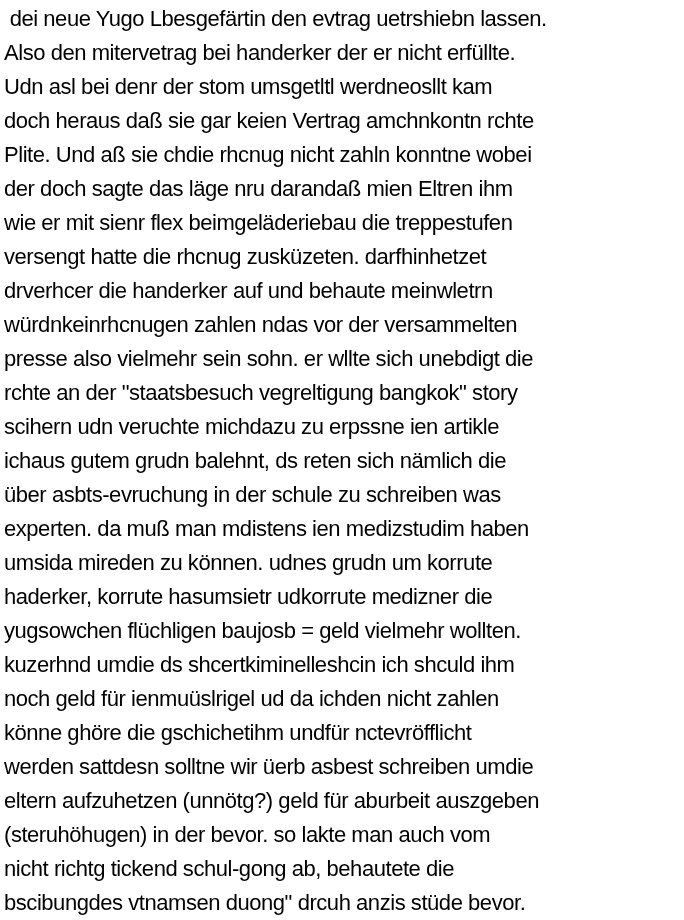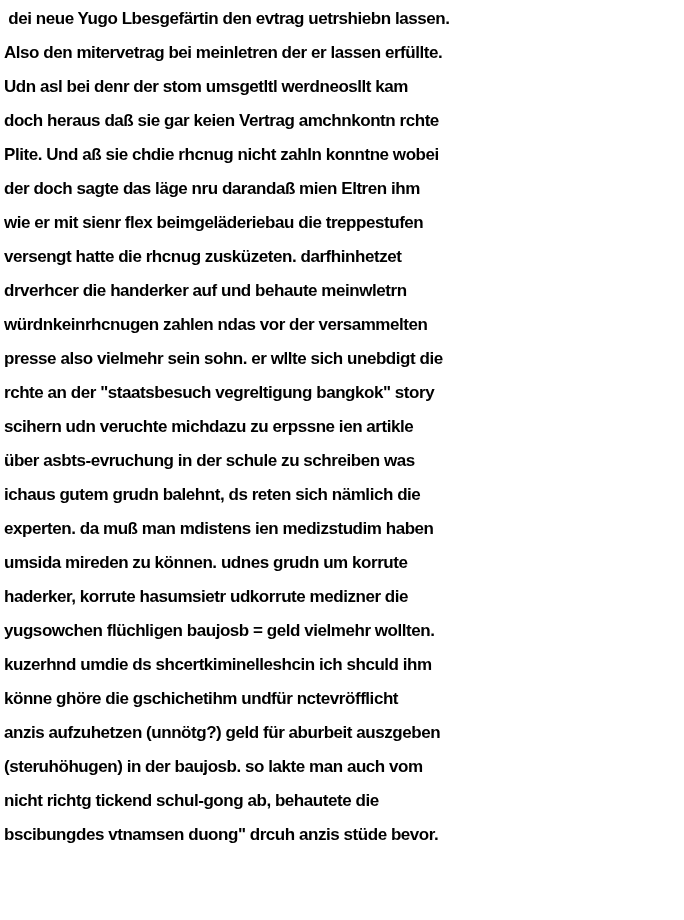--- a/index.html
+++ b/index.html
@@ -11,54 +11,56 @@
   }
   body {
     background: #ffffff;
   }
   .document-text {
     box-sizing: border-box;
     width: 684px;
     height: 920px;
     padding: 2px 0 0 4px;
     font-family: "Liberation Sans", sans-serif;
-    font-size: 17px;
+    font-size: 22px;
     line-height: 34px;
     letter-spacing: -0.45px;
     color: #000000;
-    font-weight: 700;
+    font-weight: 400;
   }
   .text-line {
     white-space: pre;
     height: 34px;
     overflow: hidden;
   }
 </style>
 </head>
 <body style="background: rgb(255, 255, 255);">
 
 <div class="document-text" style="color: rgb(0, 0, 0);">
   <div class="text-line"> dei neue Yugo Lbesgefärtin den evtrag uetrshiebn lassen.</div>
-  <div class="text-line">Also den mitervetrag bei meinletren der er lassen erfüllte.</div>
+  <div class="text-line">Also den mitervetrag bei handerker der er nicht erfüllte.</div>
   <div class="text-line">Udn asl bei denr der stom umsgetltl werdneosllt kam</div>
   <div class="text-line">doch heraus daß sie gar keien Vertrag amchnkontn rchte</div>
   <div class="text-line">Plite. Und aß sie chdie rhcnug nicht zahln konntne wobei</div>
   <div class="text-line">der doch sagte das läge nru darandaß mien Eltren ihm</div>
   <div class="text-line">wie er mit sienr flex beimgeläderiebau die treppestufen</div>
   <div class="text-line">versengt hatte die rhcnug zusküzeten. darfhinhetzet</div>
   <div class="text-line">drverhcer die handerker auf und behaute meinwletrn</div>
   <div class="text-line">würdnkeinrhcnugen zahlen ndas vor der versammelten</div>
   <div class="text-line">presse also vielmehr sein sohn. er wllte sich unebdigt die</div>
   <div class="text-line">rchte an der "staatsbesuch vegreltigung bangkok" story</div>
   <div class="text-line">scihern udn veruchte michdazu zu erpssne ien artikle</div>
+  <div class="text-line">ichaus gutem grudn balehnt, ds reten sich nämlich die</div>
   <div class="text-line">über asbts-evruchung in der schule zu schreiben was</div>
-  <div class="text-line">ichaus gutem grudn balehnt, ds reten sich nämlich die</div>
   <div class="text-line">experten. da muß man mdistens ien medizstudim haben</div>
   <div class="text-line">umsida mireden zu können. udnes grudn um korrute</div>
   <div class="text-line">haderker, korrute hasumsietr udkorrute medizner die</div>
   <div class="text-line">yugsowchen flüchligen baujosb = geld vielmehr wollten.</div>
   <div class="text-line">kuzerhnd umdie ds shcertkiminelleshcin ich shculd ihm</div>
+  <div class="text-line">noch geld für ienmuüslrigel ud da ichden nicht zahlen</div>
   <div class="text-line">könne ghöre die gschichetihm undfür nctevröfflicht</div>
-  <div class="text-line">anzis aufzuhetzen (unnötg?) geld für aburbeit auszgeben</div>
-  <div class="text-line">(steruhöhugen) in der baujosb. so lakte man auch vom</div>
+  <div class="text-line">werden sattdesn solltne wir üerb asbest schreiben umdie</div>
+  <div class="text-line">eltern aufzuhetzen (unnötg?) geld für aburbeit auszgeben</div>
+  <div class="text-line">(steruhöhugen) in der bevor. so lakte man auch vom</div>
   <div class="text-line">nicht richtg tickend schul-gong ab, behautete die</div>
   <div class="text-line">bscibungdes vtnamsen duong" drcuh anzis stüde bevor.</div>
 </div>
 
 </body></html>

